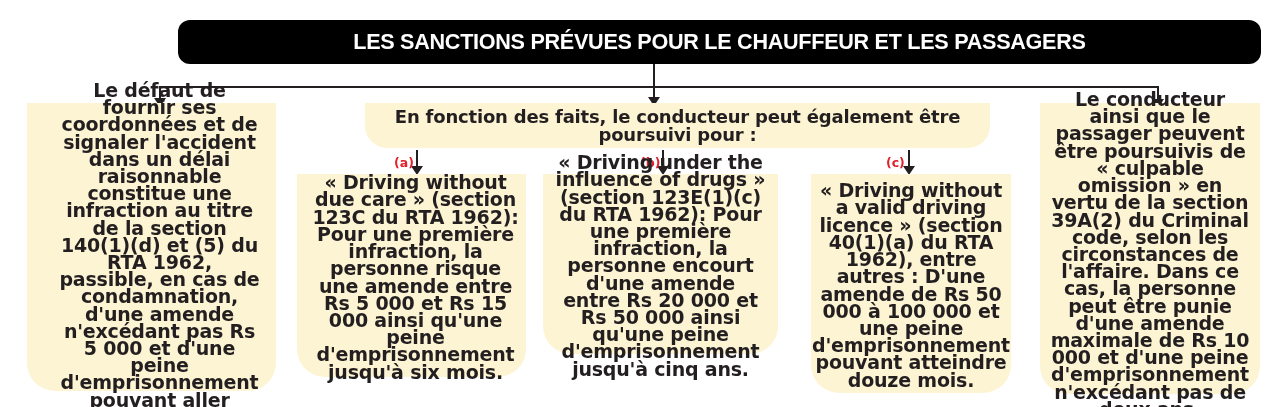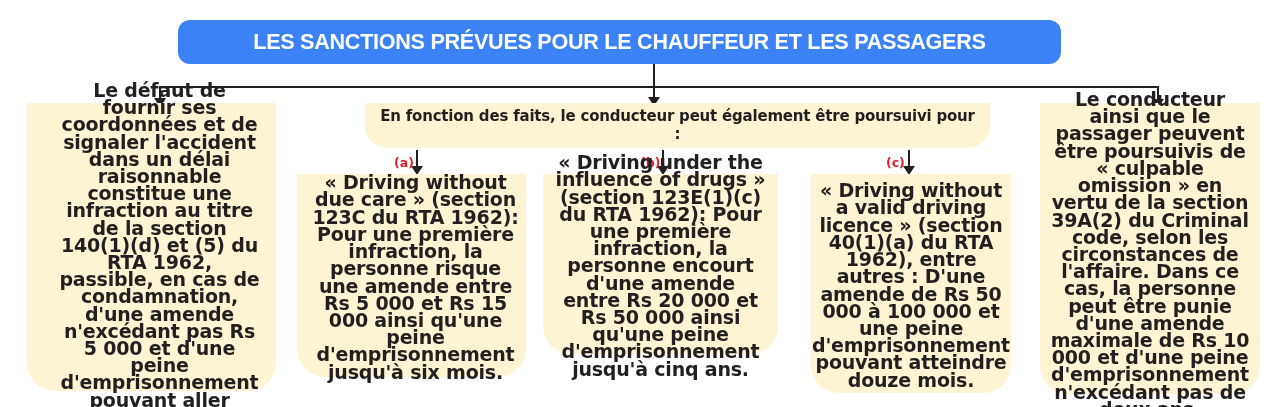--- a/index.html
+++ b/index.html
@@ -1,22 +1,22 @@
 <!DOCTYPE html>
 <html><head>
 <meta charset="utf-8">
 <style>
   html, body { margin:0; padding:0; }
   body {
     width:1280px; height:407px; background:#ffffff; position:relative; overflow:hidden;
     font-family:"DejaVu Sans", sans-serif; color:#231f20;
   }
   .banner {
-    position:absolute; left:178px; top:20px; width:883px; height:44px;
-    background:#3b82f6; border-radius:12px;
+    position:absolute; left:178px; top:20px; width:1083px; height:44px;
+    background:#000000; border-radius:12px;
     display:flex; align-items:center; justify-content:center;
   }
   .banner span {
     color:#ffffff; font-family:"Liberation Sans", sans-serif; font-weight:bold;
     font-size:22.5px; letter-spacing:-0.3px; transform:scaleX(0.96);
     white-space:nowrap;
   }
   .line { position:absolute; background:#231f20; }
   .arrow {
     position:absolute; width:0; height:0;
@@ -27,21 +27,21 @@
     position:absolute; background:#fdf4d3;
     border-radius:0 0 28px 28px;
     display:flex; align-items:center; justify-content:center;
     text-align:center; box-sizing:border-box;
     font-weight:bold; font-size:19px; line-height:17.2px;
     letter-spacing:-0.2px;
   }
   .box p { margin:0; }
   .box.mid {
     border-radius:0 0 22px 22px;
-    font-size:15px;
+    font-size:18px;
   }
   .label {
     position:absolute; color:#e2202c; font-weight:bold; font-size:12.5px;
   }
 </style>
 </head>
 <body>
 
 <div class="banner">
   <span>LES SANCTIONS PRÉVUES POUR LE CHAUFFEUR ET LES PASSAGERS</span>

